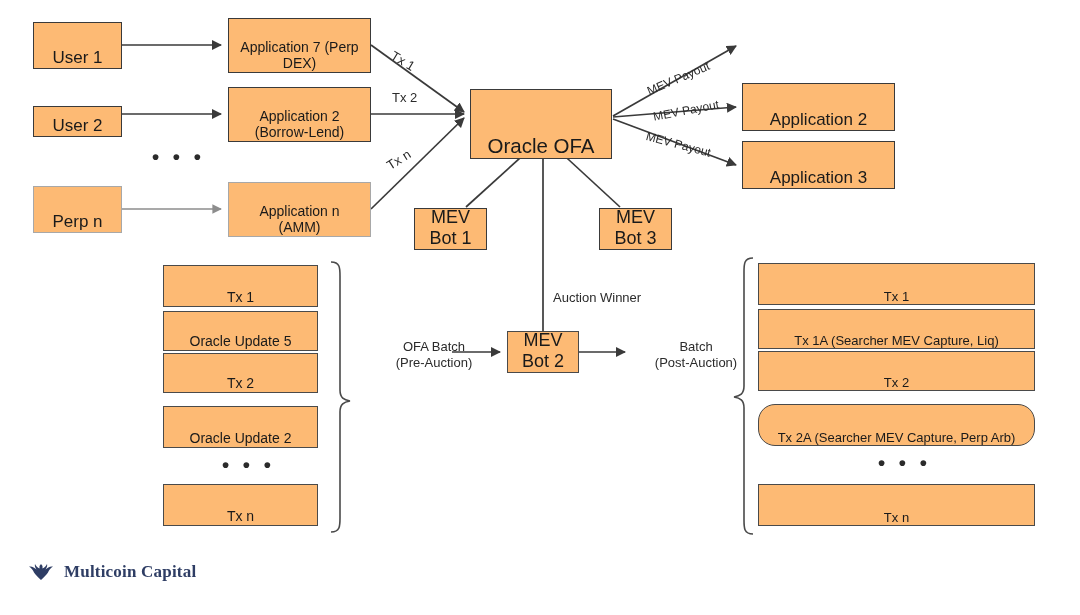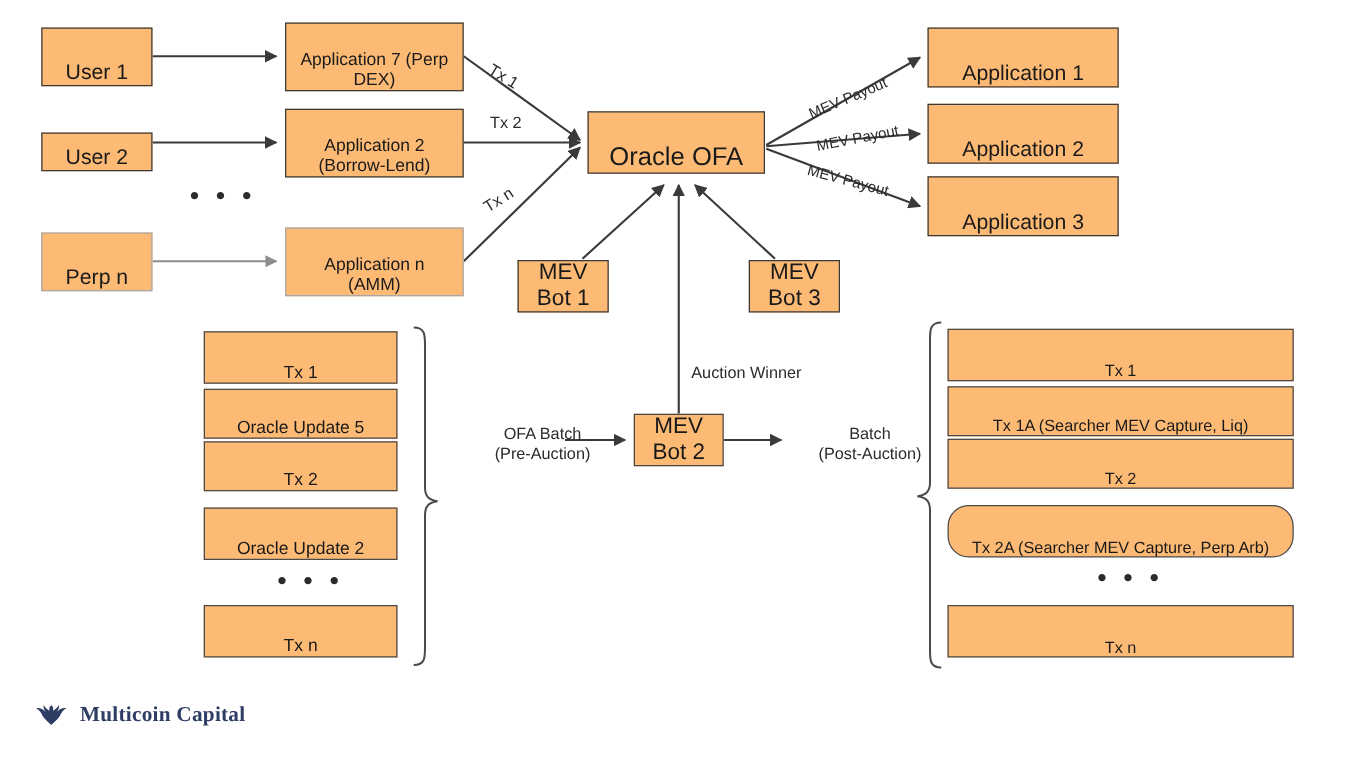--- a/index.html
+++ b/index.html
@@ -184,33 +184,30 @@
     <span>Application n
 (AMM)</span>
   </div>
 
   <div class="lbl f13" style="left:396px; top:48px; transform:rotate(31deg); transform-origin:left top;">Tx 1</div>
 
   <div class="lbl f13" style="left:392px; top:90px;">Tx 2</div>
 
   <div class="lbl f13" style="left:384px; top:160px; transform:rotate(-32deg); transform-origin:left top;">Tx n</div>
 
-  <div class="node f20" style="left:470px; top:89px; width:142px; height:50px;">
+  <div class="node f20" style="left:470px; top:89px; width:142px; height:70px;">
     <span>Oracle OFA</span>
   </div>
 
   <div class="lbl f12" style="left:645px; top:85px; transform:rotate(-23deg); transform-origin:left top;">MEV Payout</div>
 
   <div class="lbl f12" style="left:652px; top:110px; transform:rotate(-11deg); transform-origin:left top;">MEV Payout</div>
 
   <div class="lbl f12" style="left:648px; top:129px; transform:rotate(15deg); transform-origin:left top;">MEV Payout</div>
 
-  <div class="node f17" style="left:742px; top:22px; width:153px; height:48px;">
-    <span>Application 1</span>
-  </div>
 
   <div class="node f17" style="left:742px; top:83px; width:153px; height:48px;">
     <span>Application 2</span>
   </div>
 
   <div class="node f17" style="left:742px; top:141px; width:153px; height:48px;">
     <span>Application 3</span>
   </div>
 
   <div class="node f15" style="left:414px; top:208px; width:73px; height:42px;">

